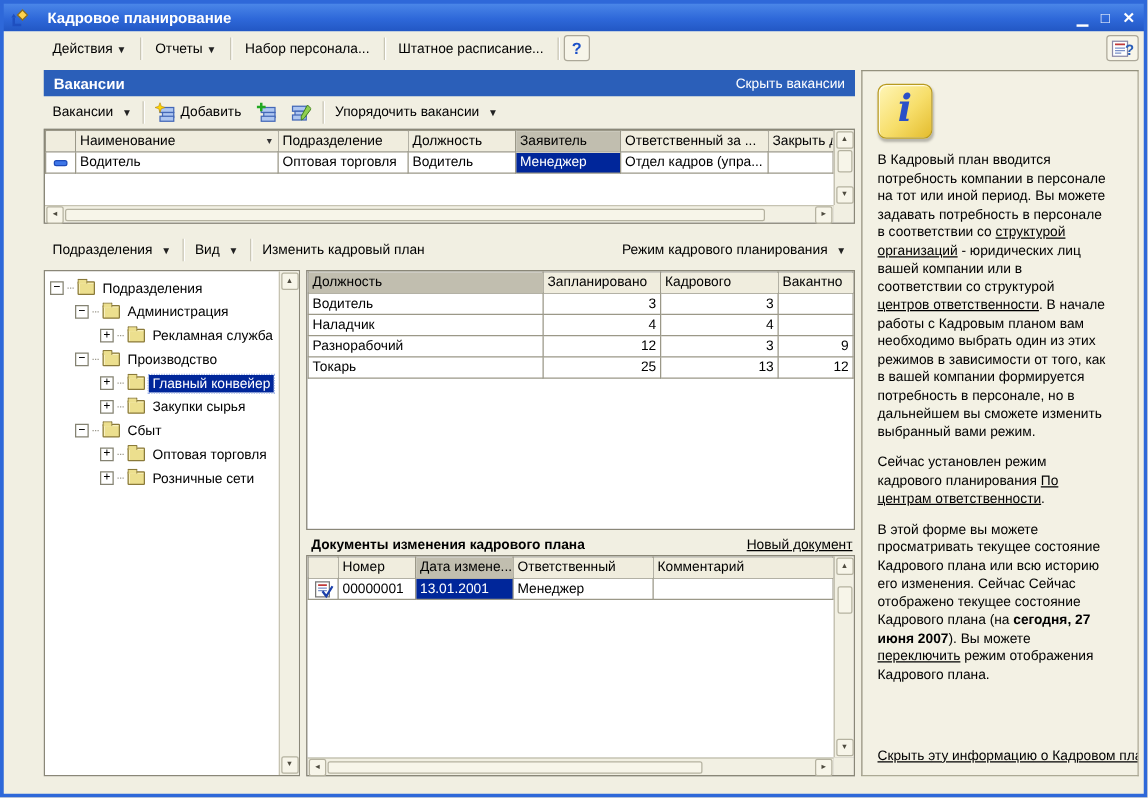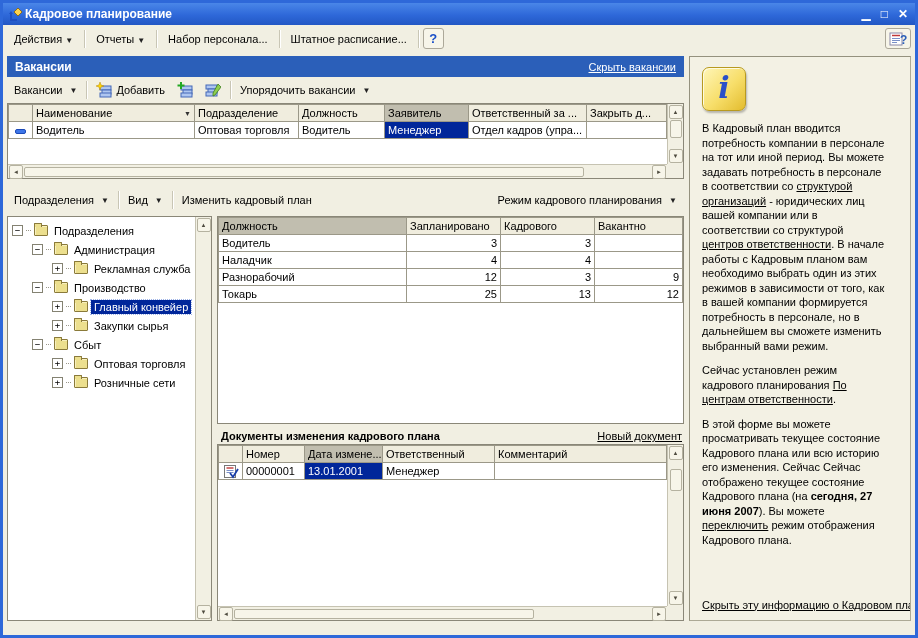--- a/index.html
+++ b/index.html
@@ -1,41 +1,41 @@
 <!DOCTYPE html>
 <html><head>
 <meta charset="utf-8">
 <style>
   html,body{margin:0;padding:0;background:#cfcfcf;}
   *{box-sizing:border-box;}
   .window{width:918px;height:638px;background:#2E68D9;padding:3px;display:flex;flex-direction:column;
     font-family:"Liberation Sans",sans-serif;font-size:11px;color:#000;}
   
-  .titlebar{height:22px;flex:0 0 22px;display:flex;align-items:center;gap:1px;padding:0 5px;
+  .titlebar{height:22px;flex:0 0 22px;display:flex;align-items:center;gap:14px;padding:0 5px;
     background:linear-gradient(180deg,#4A86E8 0%,#2E68D9 55%,#2257C4 100%);}
   .title-text{color:#fff;font-weight:bold;font-size:12px;flex:1;white-space:nowrap;overflow:hidden;}
   .win-controls{display:flex;gap:10px;color:#fff;font-size:12px;align-items:center;padding-right:2px;}
   .win-controls span{cursor:default;line-height:12px;}
   
-  .app{flex:1;background:#F1EFE2;display:flex;flex-direction:column;min-height:0;}
+  .app{flex:1;background:#F1EFE2;display:flex;flex-direction:column;min-height:0;padding-left:28px;}
   .menubar{flex:0 0 27px;display:flex;align-items:center;padding:1px 4px;gap:2px;}
   .menu-item{padding:3px 7px;white-space:nowrap;cursor:default;}
   .drop{font-size:8px;margin-left:3px;color:#222;}
   .vsep{width:1px;height:18px;background:#C9C6B5;box-shadow:1px 0 0 #fff;margin:0 2px;}
   .icon-btn{border:1px solid #ACA899;background:#F7F5E9;border-radius:3px;padding:1px 3px;display:flex;
     align-items:center;justify-content:center;height:21px;}
   .help-q{color:#1B50C8;font-weight:bold;font-size:13px;width:13px;text-align:center;}
   .menubar .spring{flex:1;}
   
   .body{flex:1;display:flex;min-height:0;padding:4px 4px 14px 4px;gap:5px;}
   .left-main{flex:1;display:flex;flex-direction:column;min-width:0;}
   
   .section-bar{flex:0 0 21px;background:#2B5FB9;display:flex;align-items:center;padding:0 8px;}
   .section-title{color:#fff;font-weight:bold;font-size:12px;flex:1;}
-  .wlink{color:#fff;text-decoration:underline;cursor:pointer;white-space:nowrap;}
+  .wlink{color:#fff;cursor:pointer;white-space:nowrap;}
   .blink{color:#000;text-decoration:underline;cursor:pointer;white-space:nowrap;}
   
   .toolbar{flex:0 0 26px;display:flex;align-items:center;gap:2px;padding:2px 2px;}
   .tool-btn{display:flex;align-items:center;gap:4px;padding:2px 5px;white-space:nowrap;cursor:default;}
   .toolbar .spring{flex:1;}
   
   .tframe{position:relative;border:1px solid #8A8778;background:#a3a3a3;}
   .vac-frame{flex:0 0 76px;}
   .tablebox{position:absolute;left:0;top:0;right:16px;bottom:0;overflow:hidden;background:#fff;}
   .tablebox.hscroll{bottom:14px;}

